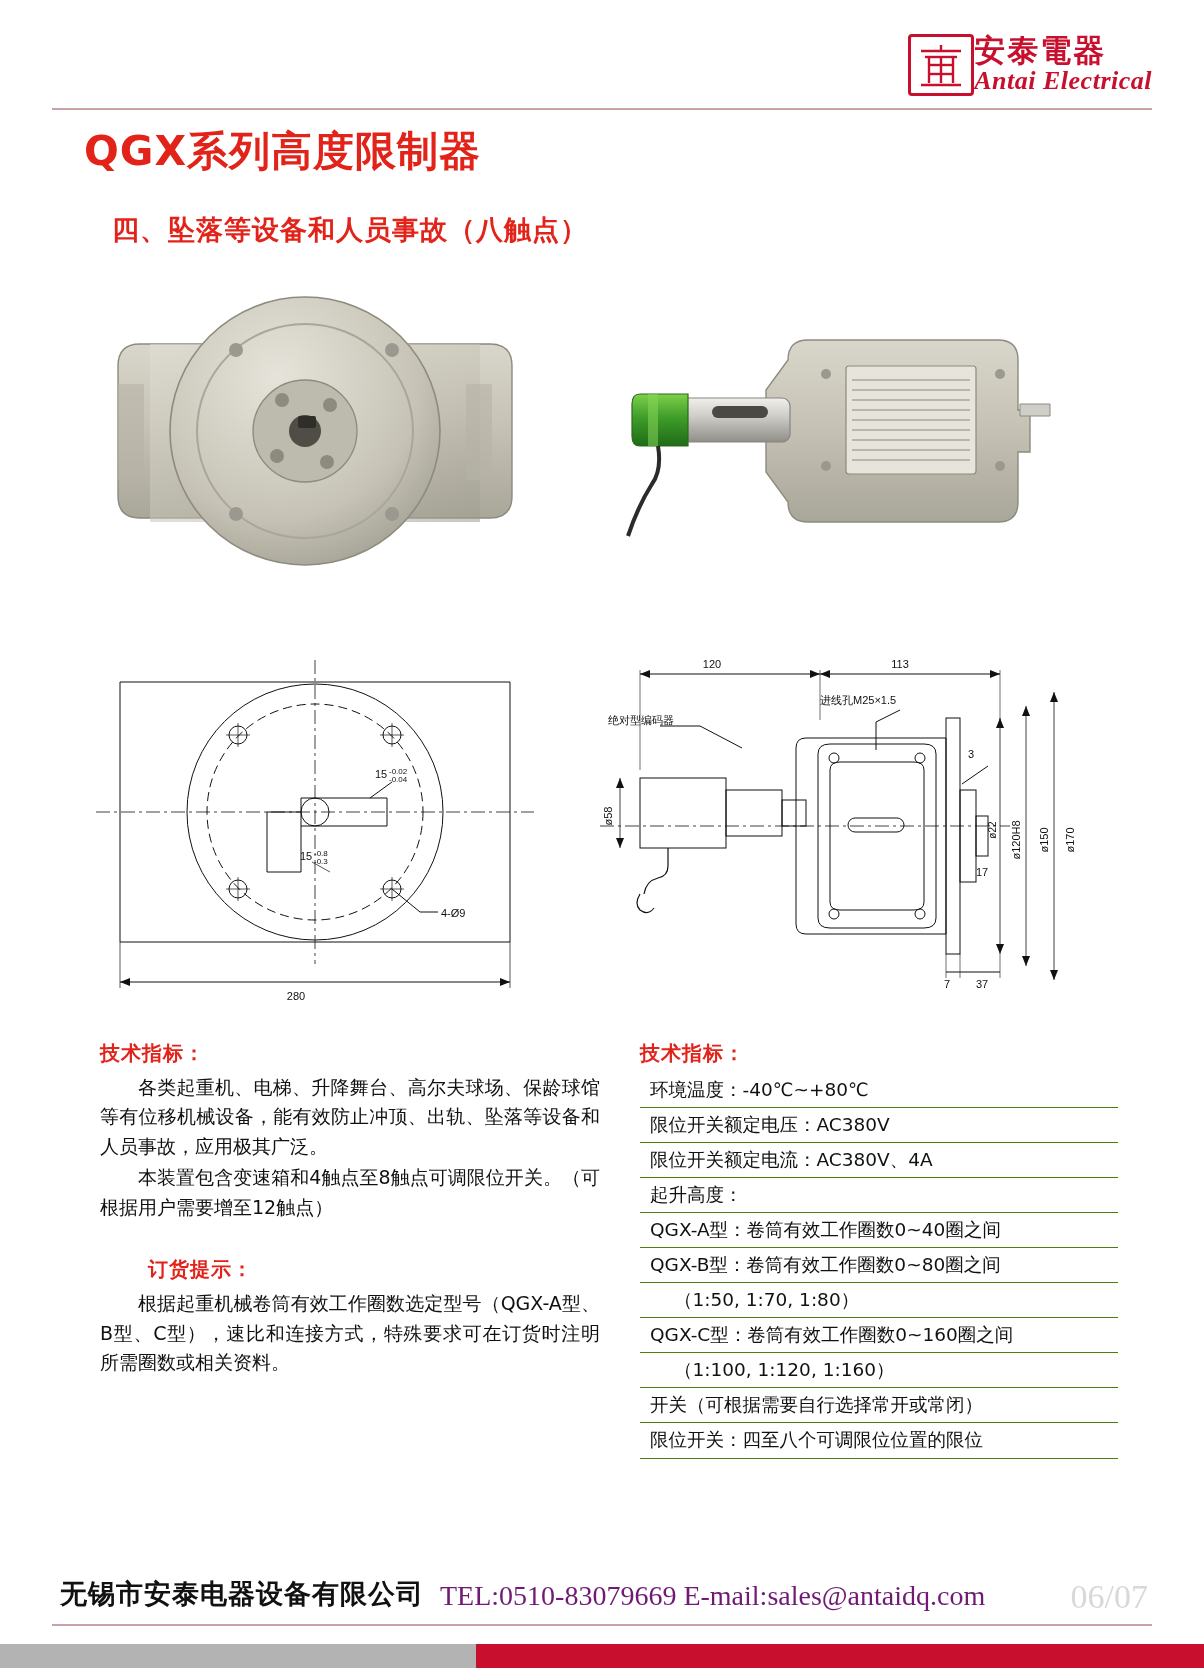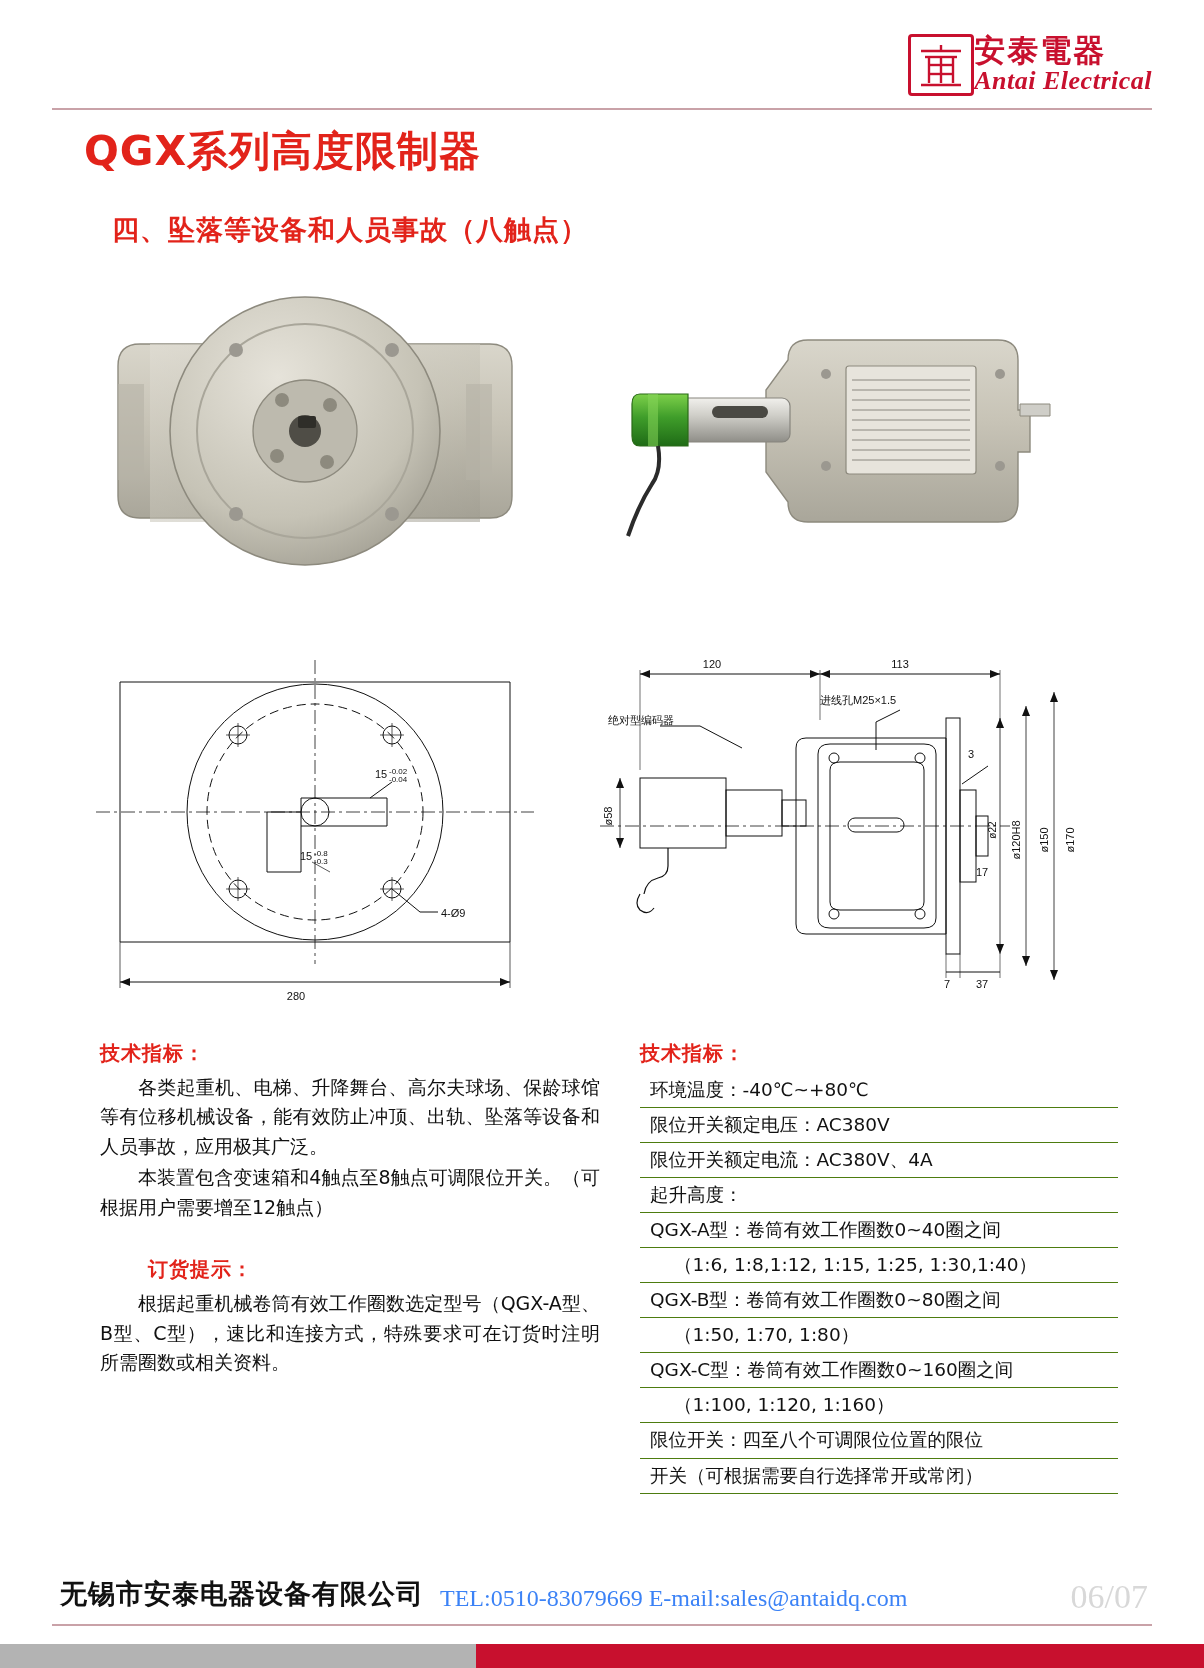--- a/index.html
+++ b/index.html
@@ -85,21 +85,21 @@
   .footer-bar .grey { position:absolute; left:0; bottom:0; width:476px; height:24px; background:#b3b3b3; }
   .footer-bar .red  { position:absolute; left:476px; bottom:0; width:728px; height:24px; background:#c8102e; }
   .footer-line {
     position:absolute; left:52px; bottom:42px; width:1100px; height:2px; background:#c9a2a8;
   }
   .footer-text {
     position:absolute; left:60px; bottom:56px;
     display:flex; align-items:flex-end; gap:16px;
   }
   .footer-company { font-size:27px; font-weight:bold; color:#111; letter-spacing:1px; }
-  .footer-contact { font-size:24px; color:#3b82f6; font-family:"Liberation Serif", serif;margin-top:40px; }
+  .footer-contact { font-size:28px; color:#701a75; font-family:"Liberation Serif", serif;margin-top:40px; }
   .page-num {
     position:absolute; right:56px; bottom:52px;
     font-size:34px; color:#d8d8d8; font-family:"Liberation Serif", serif;
   }
   .drawing-label { font-size:11px; fill:#111; font-family:"Liberation Sans",sans-serif; }
 </style>
 </head>
 <body>
 
 <div class="page">
@@ -386,39 +386,36 @@
         <tr>
             <td>限位开关额定电流：AC380V、4A</td>
           </tr>
         <tr>
             <td>起升高度：</td>
           </tr>
         <tr>
             <td>QGX-A型：卷筒有效工作圈数0~40圈之间</td>
           </tr>
         <tr>
-            <td class="indent">（1:6, 1:8,1:12, 1:15, 1:25, 1:30,1:40）</td>
-          </tr>
-        <tr>
             <td>QGX-B型：卷筒有效工作圈数0~80圈之间</td>
           </tr>
         <tr>
             <td class="indent">（1:50, 1:70, 1:80）</td>
           </tr>
         <tr>
             <td>QGX-C型：卷筒有效工作圈数0~160圈之间</td>
           </tr>
         <tr>
             <td class="indent">（1:100, 1:120, 1:160）</td>
           </tr>
         <tr>
+            <td>开关（可根据需要自行选择常开或常闭）</td>
+          </tr>
+        <tr>
             <td>限位开关：四至八个可调限位位置的限位</td>
-          </tr>
-        <tr>
-            <td>开关（可根据需要自行选择常开或常闭）</td>
           </tr>
       </tbody>
     </table>
   </div>
 
   <div class="footer-line"></div>
   <div class="footer-text">
     <span class="footer-company">无锡市安泰电器设备有限公司</span>
     <span class="footer-contact">TEL:0510-83079669  E-mail:sales@antaidq.com</span>
   </div>

